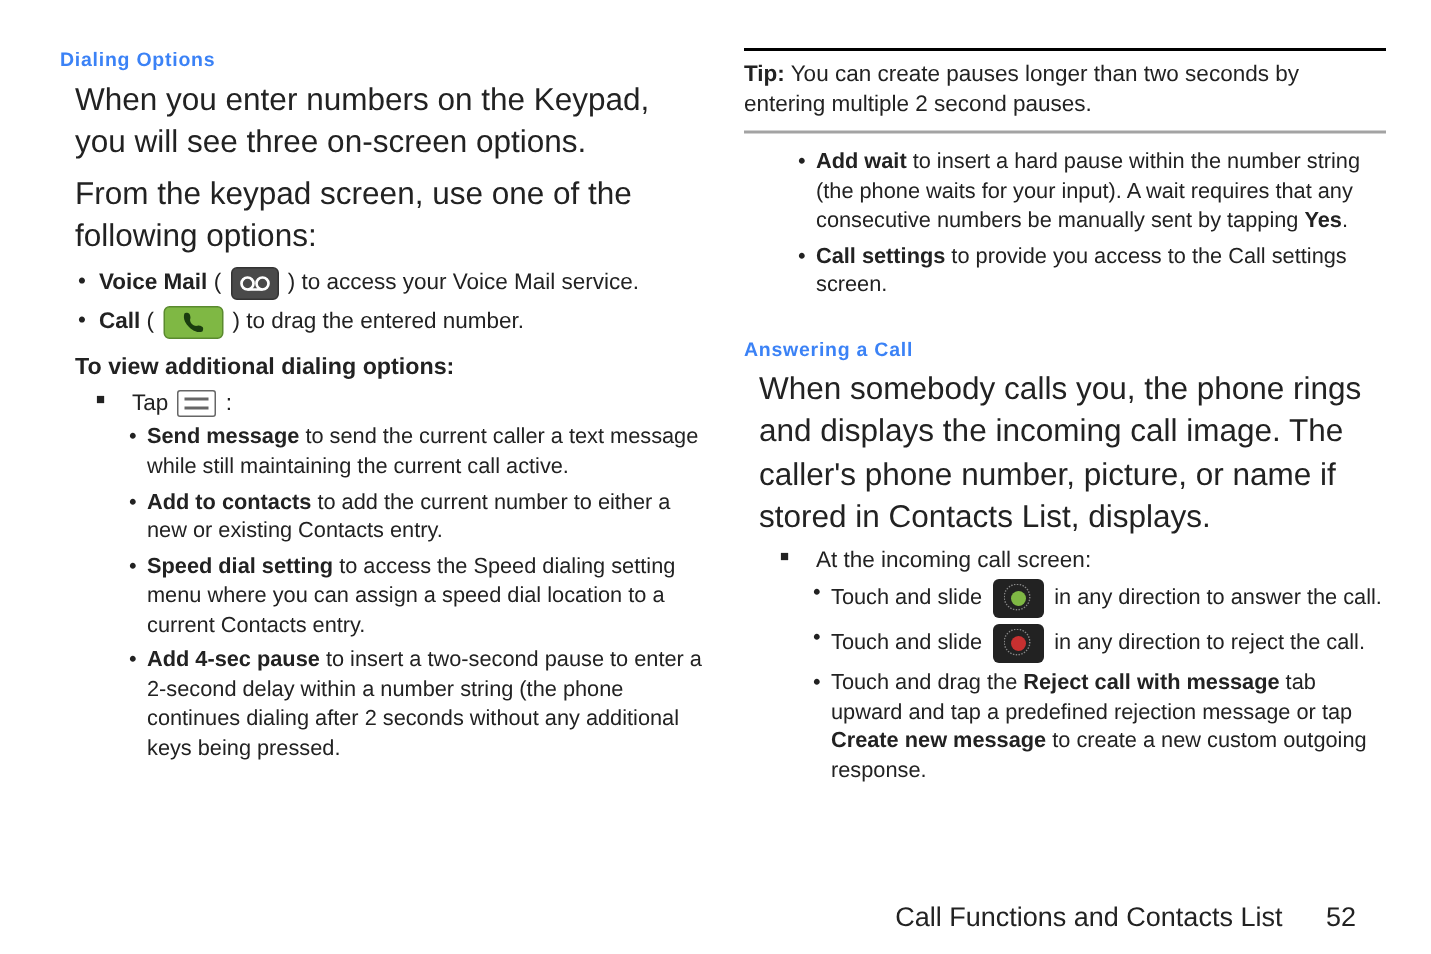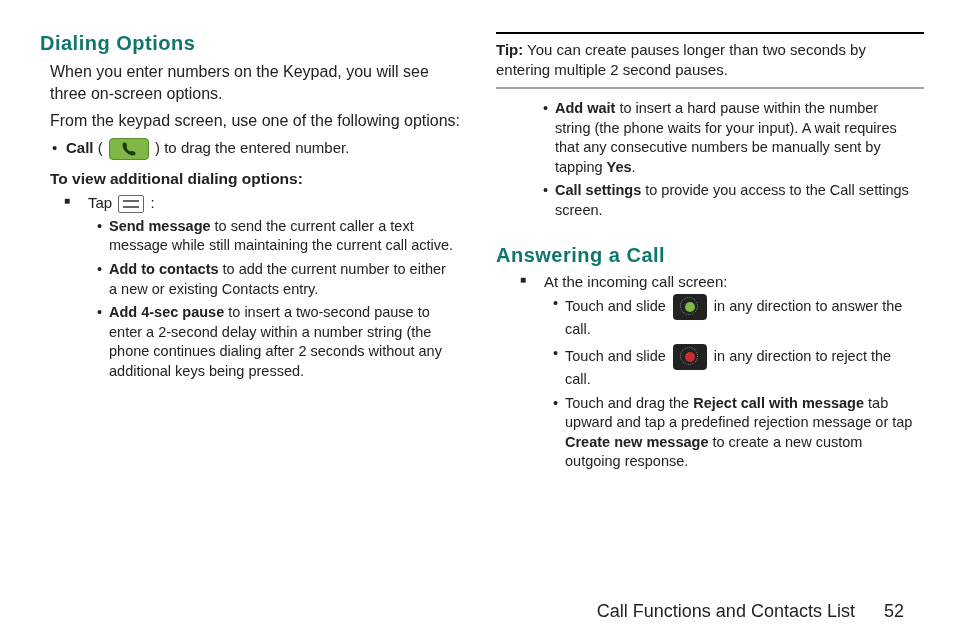--- a/index.html
+++ b/index.html
@@ -20,27 +20,27 @@
     height: 100%;
     position: relative;
   }
   .col {
     flex: 1;
     min-width: 0;
   }
   .section-title {
     font-family: Verdana, Geneva, sans-serif;
     font-weight: 900;
-    font-size: 20px;
-    color: #0f766e;
+    font-size: 13px;
+    color: #3b82f6;
     letter-spacing: 0.5px;
     margin: 0 0 6px 0;
   }
   .body-text {
-    font-size: 16px;
+    font-size: 21px;
     line-height: 1.35;
     margin: 0 0 6px 10px;
     font-stretch: condensed;
     font-family: "Arial Narrow", Arial, sans-serif;
   }
   .bullet-list {
     list-style: none;
     margin: 4px 0 4px 12px;
     padding: 0;
   }
@@ -81,21 +81,21 @@
     font-size: 10px;
   }
   .sub-bullets {
     list-style: none;
     margin: 4px 0 4px 46px;
     padding: 0;
   }
   .sub-bullets > li {
     position: relative;
     padding-left: 12px;
-    margin: 4px 11px;
+    margin: 4px 0;
     font-size: 14.5px;
     line-height: 1.35;
     font-family: "Arial Narrow", Arial, sans-serif;
     font-stretch: condensed;
   }
   .sub-bullets > li::before {
     content: "•";
     position: absolute;
     left: 0;
     top: 0;
@@ -202,20 +202,33 @@
 
 <div class="page">
 
   <div class="col">
     <h2 class="section-title">Dialing Options</h2>
     <p class="body-text">When you enter numbers on the Keypad, you will see three on-screen options.</p>
     <p class="body-text">From the keypad screen, use one of the following options:</p>
 
     <ul class="bullet-list">
       <li>
+        <b>Voice Mail</b>
+        <span> (</span>
+        <span class="icon-box icon-vm">
+          <svg width="22" height="14">
+              <circle cx="6" cy="7" r="4" stroke="#fff" stroke-width="1.8" fill="none"></circle>
+              <circle cx="16" cy="7" r="4" stroke="#fff" stroke-width="1.8" fill="none"></circle>
+              <line x1="6" y1="11" x2="16" y2="11" stroke="#fff" stroke-width="1.8"></line>
+            </svg>
+        </span>
+        <span>) </span>
+        <span> to access your Voice Mail service.</span>
+      </li>
+      <li>
         <b>Call</b>
         <span> (</span>
         <span class="icon-box icon-call">
           <svg width="18" height="18">
               <path d="M3 2 C3 2 5 1 6 2 C7 3 7 5 7 5 C7 5 6 7 8 9 C10 11 12 10 12 10 C12 10 14 10 15 11 C16 12 15 14 15 14 C15 14 11 16 6 11 C1 6 3 2 3 2 Z" fill="#1a3d0f"></path>
             </svg>
         </span>
         <span>) </span>
         <span> to drag the entered number.</span>
       </li>
@@ -230,40 +243,44 @@
     </div>
 
     <ul class="sub-bullets">
       <li>
         <b>Send message</b><span> to send the current caller a text message while still maintaining the current call active.</span>
       </li>
       <li>
         <b>Add to contacts</b><span> to add the current number to either a new or existing Contacts entry.</span>
       </li>
       <li>
+        <b>Speed dial setting</b><span> to access the Speed dialing setting menu where you can assign a speed dial location to a current Contacts entry.</span>
+      </li>
+      <li>
         <b>Add 4-sec pause</b><span> to insert a two-second pause to enter a 2-second delay within a number string (the phone continues dialing after 2 seconds without any additional keys being pressed.</span>
       </li>
     </ul>
   </div>
 
   <div class="col">
     <div class="tip-box">
       <b>Tip:</b><span> You can create pauses longer than two seconds by entering multiple 2 second pauses.</span>
     </div>
 
     <ul class="sub-bullets" style="margin-left:36px;">
       <li>
         <b>Add wait</b><span> to insert a hard pause within the number string (the phone waits for your input). A wait requires that any consecutive numbers be manually sent by tapping </span><b>Yes</b><span>.</span>
       </li>
       <li>
         <b>Call settings</b><span> to provide you access to the Call settings screen.</span>
       </li>
     </ul>
 
     <h2 class="section-title" style="margin-top:24px;">Answering a Call</h2>
+    <p class="body-text">When somebody calls you, the phone rings and displays the incoming call image. The caller's phone number, picture, or name if stored in Contacts List, displays.</p>
 
     <div class="square-item">
       <span>At the incoming call screen:</span>
     </div>
 
     <ul class="sub-bullets" style="margin-left:46px;">
       <li>
         <span>Touch and slide </span>
         <span class="circle-icon answer"><span class="ring"></span><span class="dot"></span></span>
         <span> in any direction to answer the call.</span>

